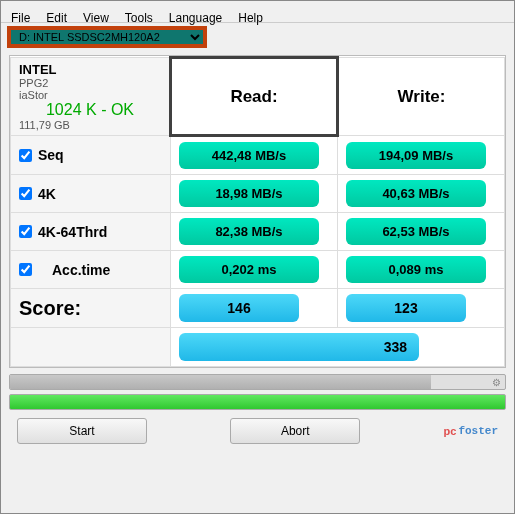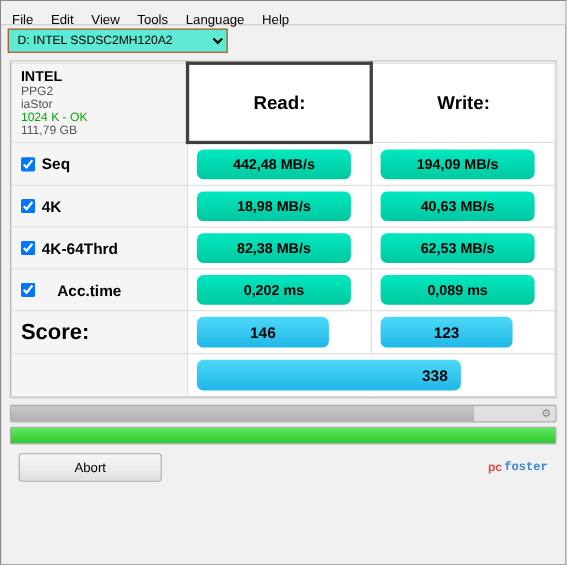--- a/index.html
+++ b/index.html
@@ -67,22 +67,22 @@
       display: flex;
       align-items: center;
       gap: 6px;
       height: 28px;
     }
     
     .drive-select {
       width: 200px;
       height: 22px;
       font-size: 11px;
-      border: 1px solid #c2410c;
-      background: #5eead4;
+      border: 4px solid #c2410c;
+      background: #0f766e;
       padding: 0 4px;
     }
     
     .main-content {
       flex: 1;
       display: flex;
       flex-direction: column;
       padding: 4px 8px;
     }
     
@@ -235,21 +235,21 @@
   <div class="main-content">
 
     <div class="grid-wrapper">
       <table class="bench-table">
         <thead>
           <tr>
             <td class="col-label" style="padding:4px 8px; background:#f5f5f5; border:1px solid #ddd; font-size:11px;">
               <div style="font-weight:bold; font-size:13px;">INTEL</div>
               <div style="font-size:11px; color:#555;">PPG2</div>
               <div style="font-size:11px; color:#555;">iaStor</div>
-              <div style="font-size:11px; color:#00aa00;">1024 K - OK</div>
+              <div style="font-size:16px; color:#00aa00;text-align:center;">1024 K - OK</div>
               <div style="font-size:11px; color:#555;">111,79 GB</div>
             </td>
             <th style="text-align:center; font-size:17px; font-weight:bold; padding:6px; border:3px solid #404040; background:white;">Read:</th>
             <th style="text-align:center; font-size:17px; font-weight:bold; padding:6px; border:1px solid #ddd; background:white;">Write:</th>
           </tr>
         </thead>
         <tbody>
 
           <tr>
             <td style="background:#f5f5f5; padding:5px 8px; border:1px solid #ddd;">
@@ -333,20 +333,21 @@
 
     <div class="progress-area">
       <div class="progress-bar-container">
         <div class="progress-bar-fill-gray"></div>
         <div class="progress-indicator">⚙</div>
       </div>
       <div class="progress-bar-green"></div>
     </div>
 
     <div class="bottom-bar">
+      <button class="action-btn">Start</button>
       <button class="action-btn">Abort</button>
       <div class="logo-area">
         <span class="logo-pc">pc</span>
           <span class="logo-oster">foster</span>
       </div>
     </div>
 
   </div>
 </div>
 

